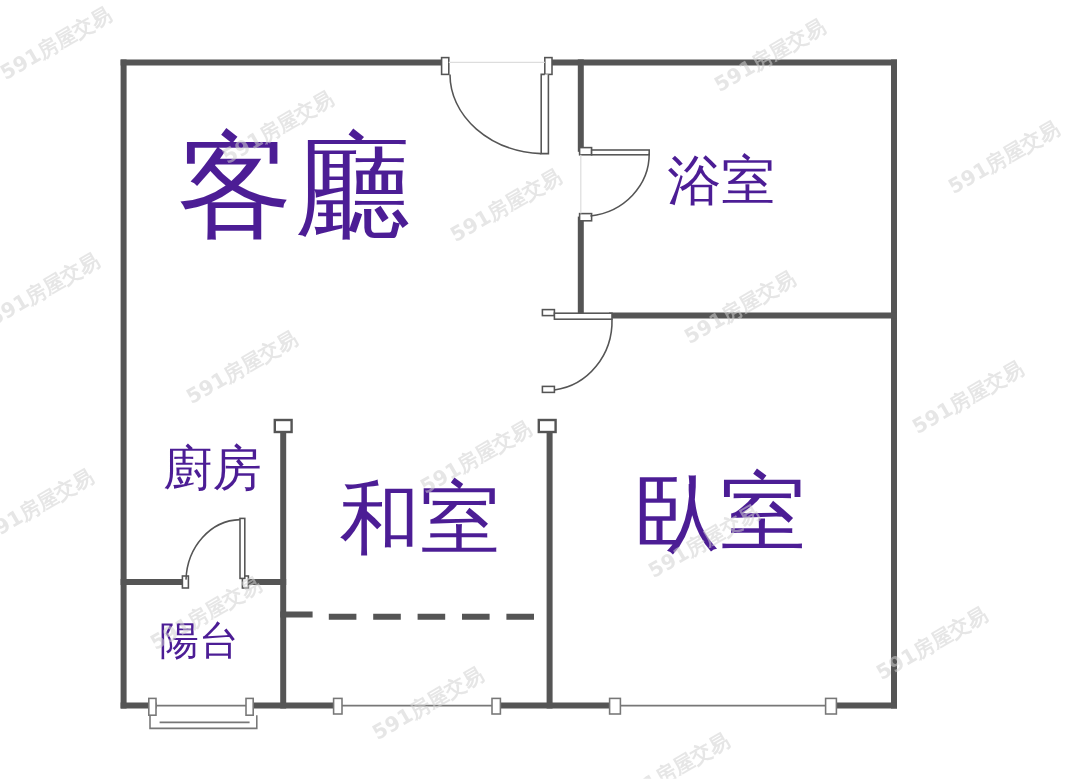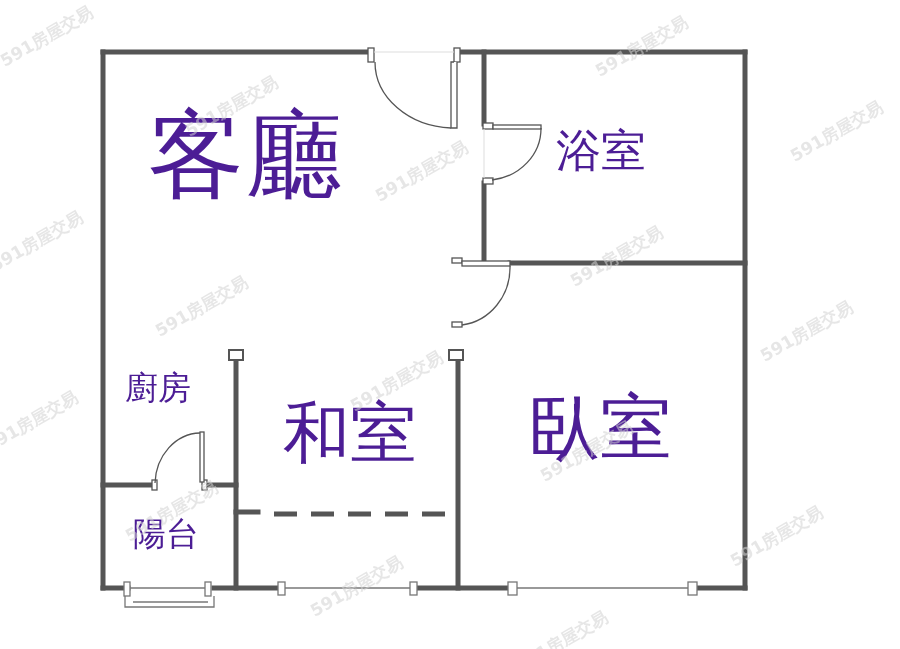--- a/index.html
+++ b/index.html
@@ -85,21 +85,21 @@
     <rect x="205" y="582" width="6" height="14"></rect>
     <line x1="130" y1="588" x2="205" y2="588"></line>
     <path d="M125 596 L125 607 L214 607 L214 596" fill="none"></path>
     <line x1="133" y1="602" x2="208" y2="602"></line>
   </g>
 </svg>
 </div>
 
 <div class="label" style="left:148px; top:115px; font-size:96px; letter-spacing:2px;">客廳</div>
 <div class="label" style="left:556px; top:132px; font-size:45px;">浴室</div>
-<div class="label" style="left:125px; top:374px; font-size:33px;">廚房</div>
+<div class="label" style="left:136px; top:374px; font-size:41px;">廚房</div>
 <div class="label" style="left:283px; top:405px; font-size:67px;">和室</div>
 <div class="label" style="left:508px; top:397px; font-size:72px;margin-left:20px;">臥室</div>
 <div class="label" style="left:133px; top:520px; font-size:33px;">陽台</div>
 
 <div class="wm" style="left:-5px; top:25px;">591房屋交易</div>
 <div class="wm" style="left:180px; top:95px;">591房屋交易</div>
 <div class="wm" style="left:370px; top:160px;">591房屋交易</div>
 <div class="wm" style="left:590px; top:35px;">591房屋交易</div>
 <div class="wm" style="left:785px; top:120px;">591房屋交易</div>
 <div class="wm" style="left:-15px; top:230px;">591房屋交易</div>

